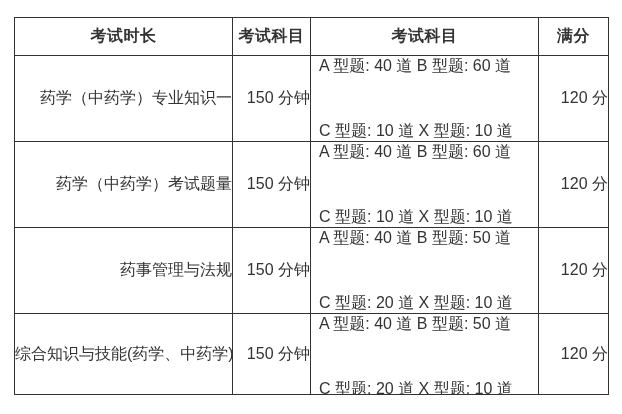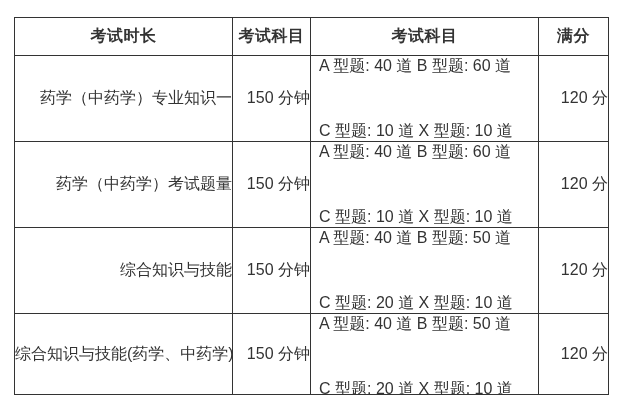--- a/index.html
+++ b/index.html
@@ -99,21 +99,21 @@
         <td class="cell-questions">
           <div class="questions-stack">
             <div class="q-line">A 型题: 40 道 B 型题: 60 道</div>
             <div class="q-line">C 型题: 10 道 X 型题: 10 道</div>
           </div>
         </td>
         <td class="cell-score">120 分</td>
       </tr>
 
       <tr class="body-row">
-        <td class="cell-subject">综合知识与技能</td>
+        <td class="cell-subject">药事管理与法规</td>
         <td class="cell-duration">150 分钟</td>
         <td class="cell-questions">
           <div class="questions-stack">
             <div class="q-line">A 型题: 40 道 B 型题: 50 道</div>
             <div class="q-line">C 型题: 20 道 X 型题: 10 道</div>
           </div>
         </td>
         <td class="cell-score">120 分</td>
       </tr>
 

